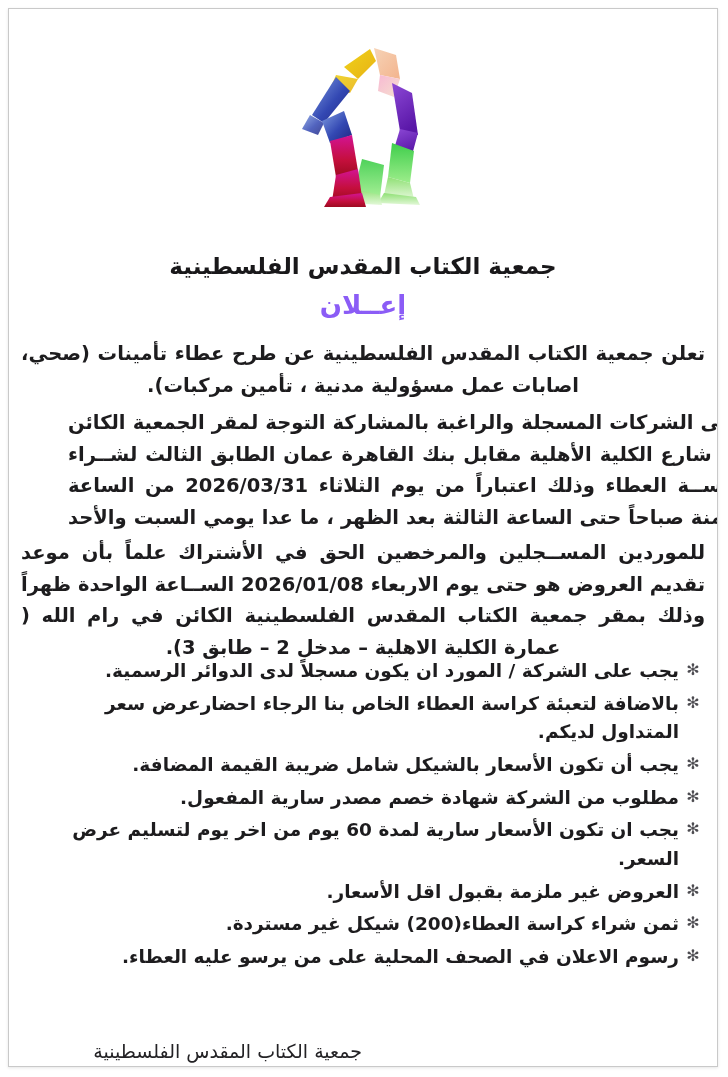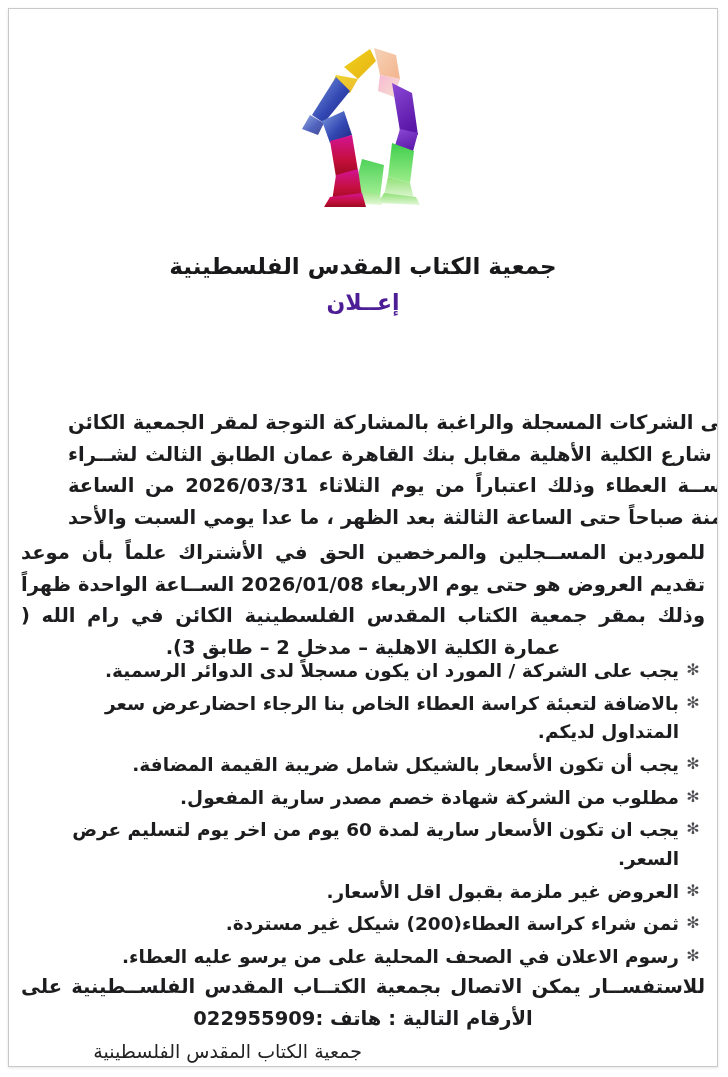--- a/index.html
+++ b/index.html
@@ -66,23 +66,23 @@
     color: #19181a;
     letter-spacing: 0px;
     line-height: 1.25;
   }
   .sub-title {
     position: absolute;
     left: 0;
     top: 281px;
     width: 708px;
     text-align: center;
-    font-size: 22px;
-    font-weight: bold;
-    color: #4c1d95;
+    font-size: 26px;
+    font-weight: bold;
+    color: #8b5cf6;
     letter-spacing: 1px;
   }
 
   
   .body-block {
     position: absolute;
     left: 12px;
     width: 684px;
     text-align: justify;
     text-align-last: center;
@@ -227,20 +227,21 @@
 
         <path d="M42 110 L64 104 L70 140 L48 146 Z" fill="url(#gF)"></path>
         <path d="M48 144 L70 138 L74 166 L44 170 Z" fill="url(#gF)"></path>
         <path d="M42 166 L74 162 L78 176 L36 176 Z" fill="url(#gF)"></path>
       </svg>
     </div>
 
     <div class="org-title">جمعية الكتاب المقدس الفلسطينية</div>
     <div class="sub-title">إعــلان</div>
 
+    <div class="body-block p1">تعلن جمعية الكتاب المقدس الفلسطينية عن طرح عطاء تأمينات (صحي، اصابات عمل مسؤولية مدنية ، تأمين مركبات).</div>
     <div class="body-block p2">فعلى الشركات المسجلة والراغبة بالمشاركة التوجة لمقر الجمعية الكائن في شارع الكلية الأهلية مقابل بنك القاهرة عمان الطابق الثالث لشــراء كراســة العطاء وذلك اعتباراً من يوم الثلاثاء  2026/03/31 من الساعة الثامنة صباحاً حتى الساعة الثالثة بعد الظهر ، ما عدا يومي السبت والأحد .</div>
     <div class="body-block p3">للموردين المســجلين والمرخصين الحق في الأشتراك علماً بأن موعد تقديم العروض هو حتى يوم الاربعاء 2026/01/08 الســاعة الواحدة ظهراً وذلك بمقر جمعية الكتاب المقدس الفلسطينية الكائن في رام الله ( عمارة الكلية الاهلية – مدخل 2 – طابق 3).</div>
 
     <ul class="bullets">
       <li class="bullet-row">
         <span class="bullet-mark">✻</span>
         <span class="bullet-text">يجب على الشركة / المورد ان يكون مسجلاً لدى الدوائر الرسمية.</span>
       </li>
       <li class="bullet-row">
         <span class="bullet-mark">✻</span>
@@ -265,18 +266,17 @@
       <li class="bullet-row">
         <span class="bullet-mark">✻</span>
         <span class="bullet-text">ثمن شراء كراسة العطاء(200) شيكل غير مستردة.</span>
       </li>
       <li class="bullet-row">
         <span class="bullet-mark">✻</span>
         <span class="bullet-text">رسوم الاعلان في الصحف المحلية على من يرسو عليه العطاء.</span>
       </li>
     </ul>
 
-    <div class="contact-block">للاستفســار يمكن الاتصال بجمعية الكتــاب المقدس الفلســطينية على الأرقام التالية : هاتف :022955909</div>
 
     <div class="footer-line">جمعية الكتاب المقدس الفلسطينية</div>
 
   </div>
 </div>
 
 </body></html>

